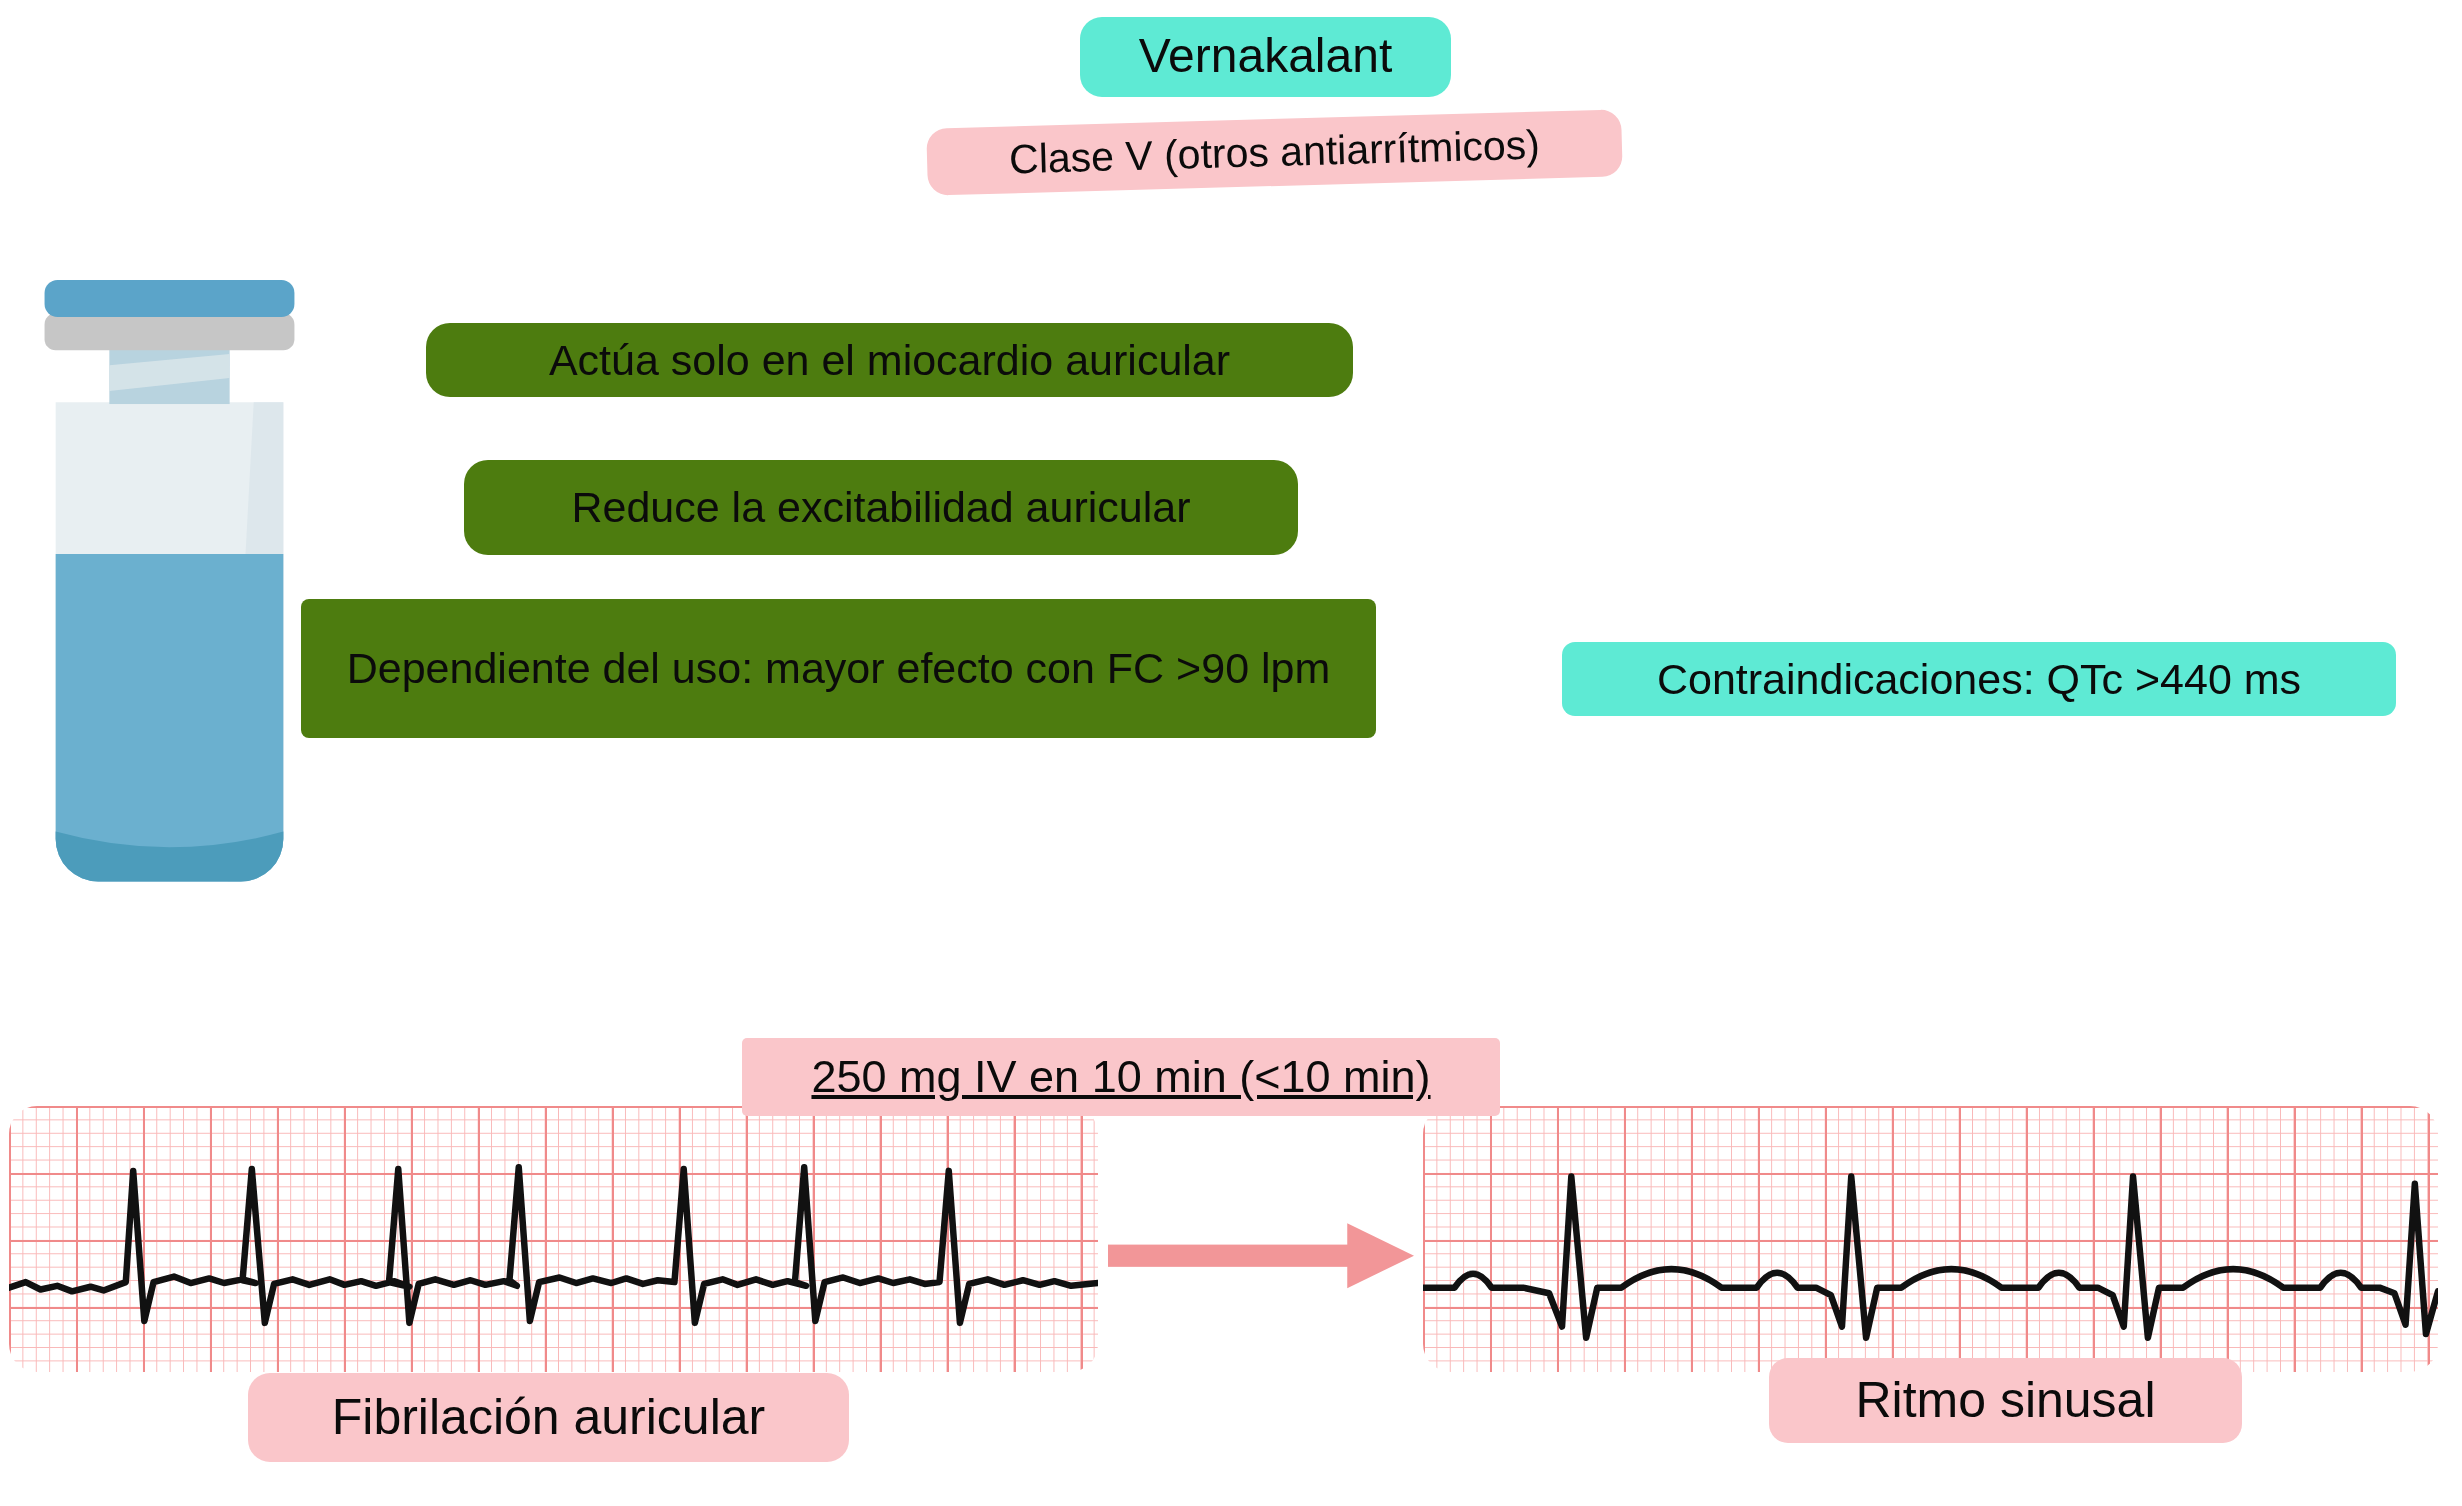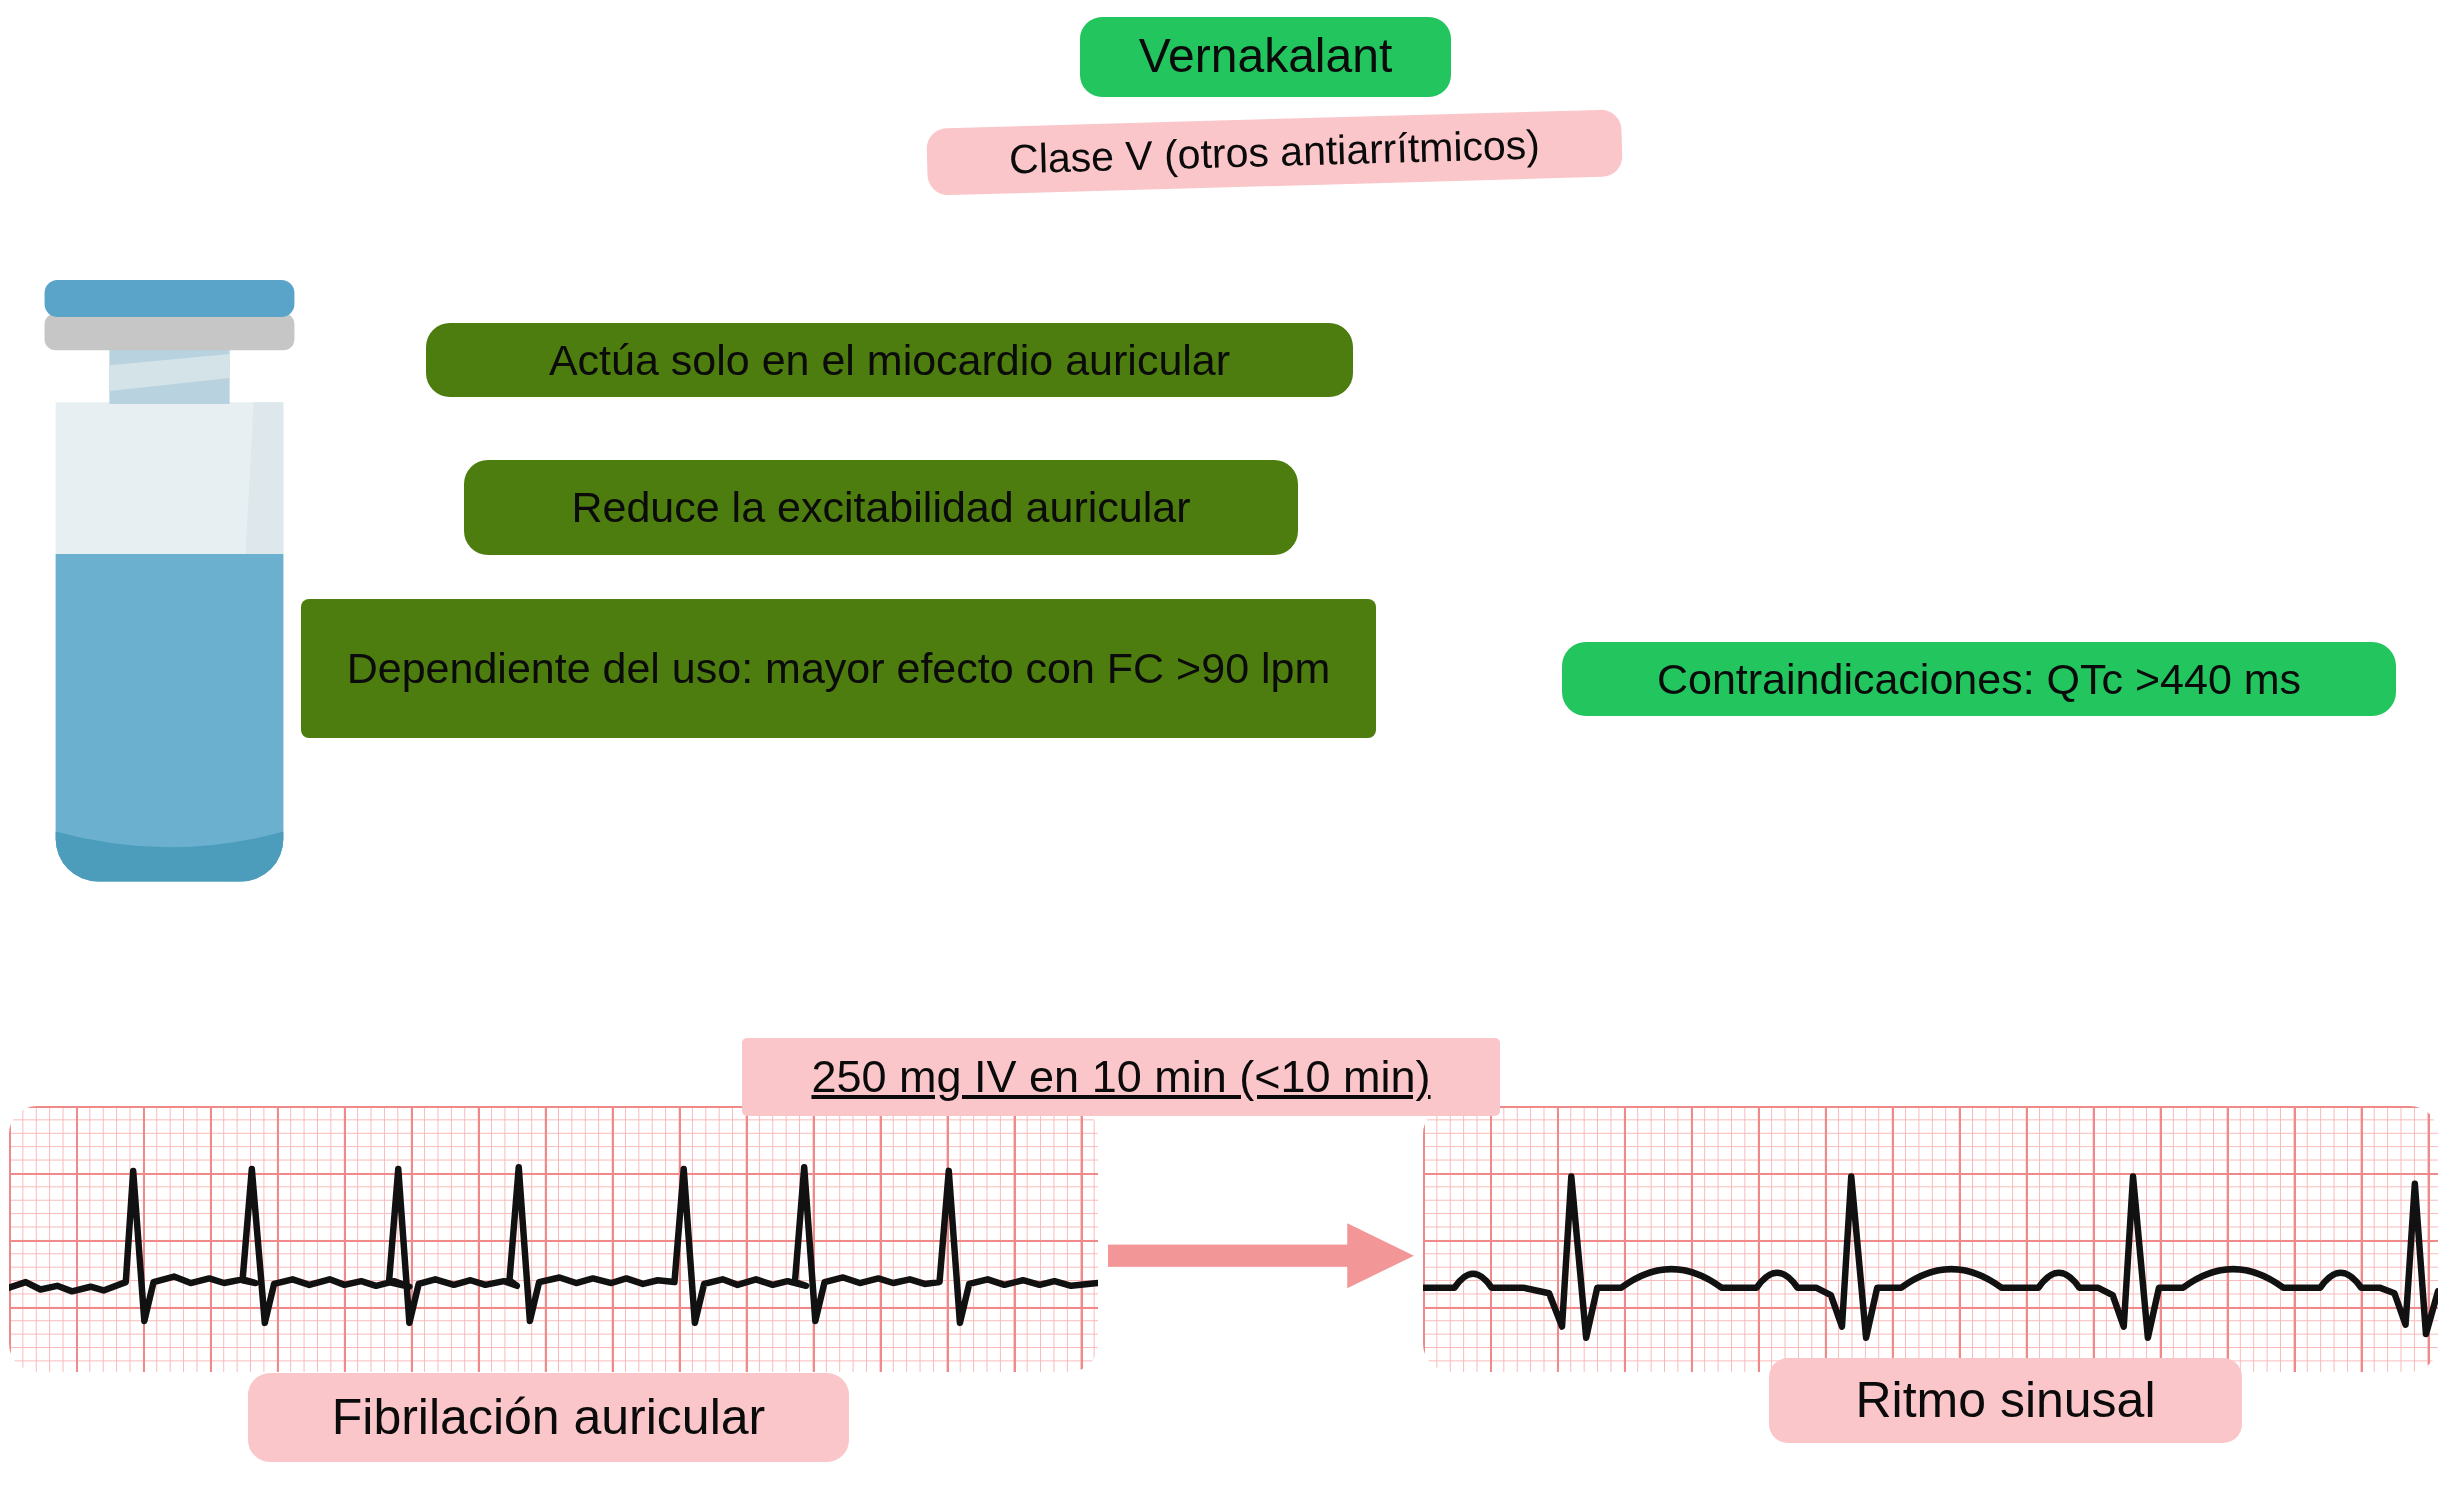--- a/index.html
+++ b/index.html
@@ -29,21 +29,21 @@
     color: #0b0b0b;
     font-weight: 400;
     line-height: 1.18;
     border-radius: 24px;
     padding: 9.3px 24px;
     white-space: nowrap;
   }
   .chip.wrap { white-space: normal; }
 
   .chip-green { background: #4d7c0f; }
-  .chip-salmon { background: #22c55e; }
+  .chip-salmon { background: #5eead4; }
   .chip-pink { background: #fac6ca; }
 
   
   #title-chip {
     left: 1080px; top: 16.7px;
     width: 371px; height: 80px;
     font-size: 48px;
     border-radius: 22px;
   }
   #subtitle-chip {
@@ -81,20 +81,21 @@
   
   #red-1 {
     left: 1437px; top: 473px;
     width: 1020px; height: 74px;
     font-size: 43px;
   }
   #red-2 {
     left: 1562px; top: 642px;
     width: 834px; height: 74px;
     font-size: 43px;
+    border-radius: 13px;
   }
 
   
   #dose-chip {
     left: 742px; top: 1038px;
     width: 758px; height: 78px;
     font-size: 45px;
     border-radius: 5px;
     z-index: 7;
     text-decoration: underline;

